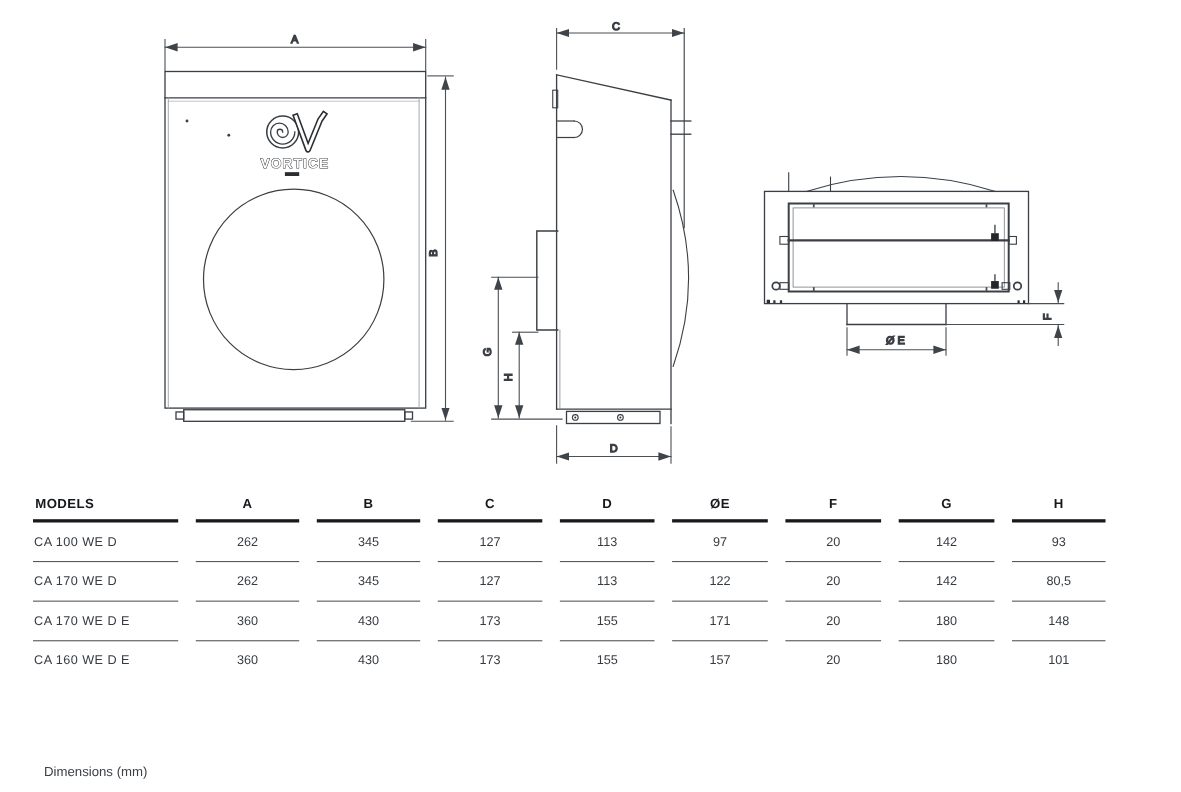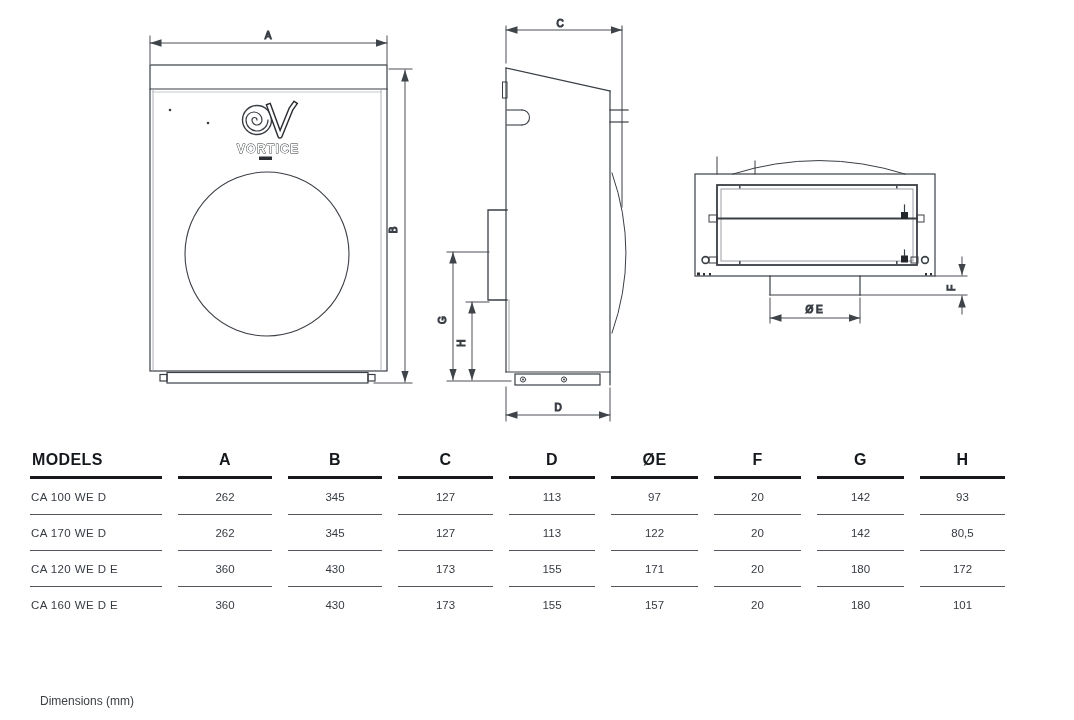--- a/index.html
+++ b/index.html
@@ -15,21 +15,21 @@
   svg.drawings text.logo-word {
     font-size:12.5px; font-weight:bold; letter-spacing:1px;
     fill:#ffffff; stroke:#2b2f33; stroke-width:0.85; paint-order:stroke;
   }
   table.dims-table {
     position:absolute; top:451px; left:14px;
     border-collapse:separate; border-spacing:16px 0;
     table-layout:fixed;
   }
   table.dims-table th {
-    font-size:16px; font-weight:bold; color:#15181c;
+    font-size:12px; font-weight:bold; color:#15181c;
     border-bottom:3px solid #17191c; padding:0 2px 7px 2px;
     text-align:center; vertical-align:bottom; letter-spacing:0.4px;
     white-space:nowrap;
   }
   table.dims-table th.models { text-align:left; }
   table.dims-table td {
     font-size:11.5px; color:#363b42; text-align:center;
     height:33px; border-bottom:1px solid #54585e; white-space:nowrap;
   }
   table.dims-table td.model { text-align:left; letter-spacing:0.4px; }
@@ -249,29 +249,29 @@
         <td>262</td>
         <td>345</td>
         <td>127</td>
         <td>113</td>
         <td>122</td>
         <td>20</td>
         <td>142</td>
         <td>80,5</td>
       </tr>
       <tr>
-        <td class="model">CA 120 WE D E</td>
+        <td class="model">CA 170 WE D E</td>
         <td>360</td>
         <td>430</td>
         <td>173</td>
         <td>155</td>
         <td>171</td>
         <td>20</td>
         <td>180</td>
-        <td>172</td>
+        <td>148</td>
       </tr>
       <tr>
         <td class="model">CA 160 WE D E</td>
         <td>360</td>
         <td>430</td>
         <td>173</td>
         <td>155</td>
         <td>157</td>
         <td>20</td>
         <td>180</td>

